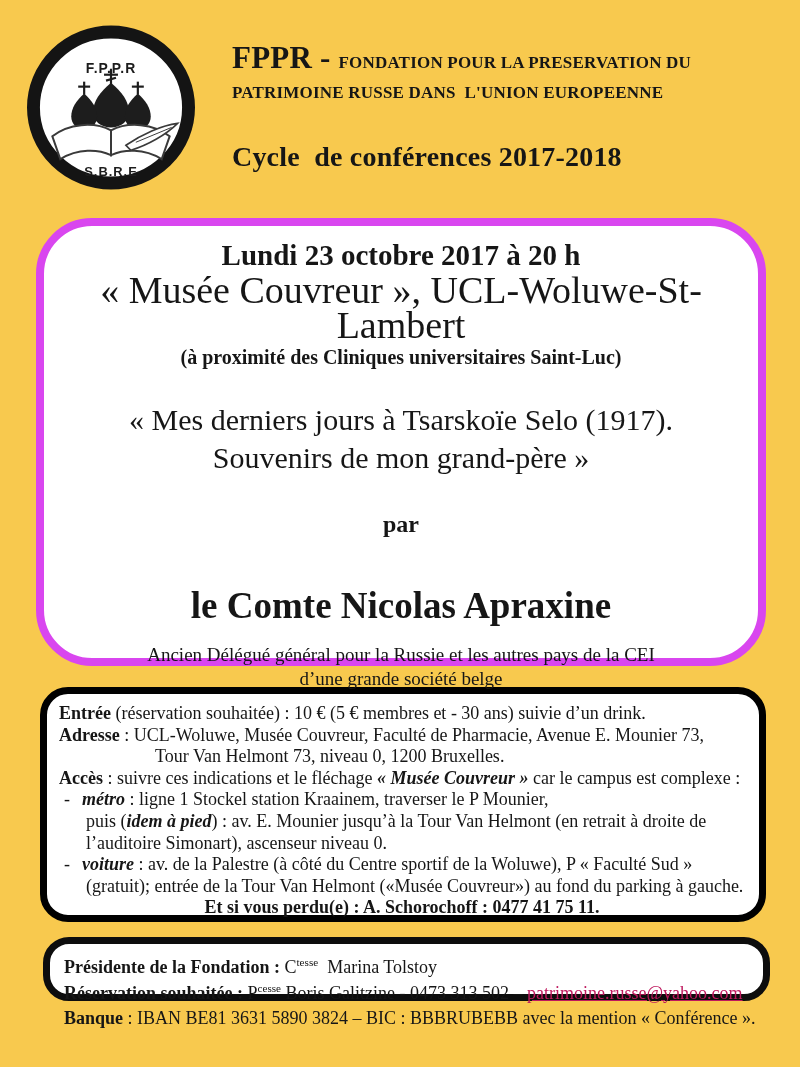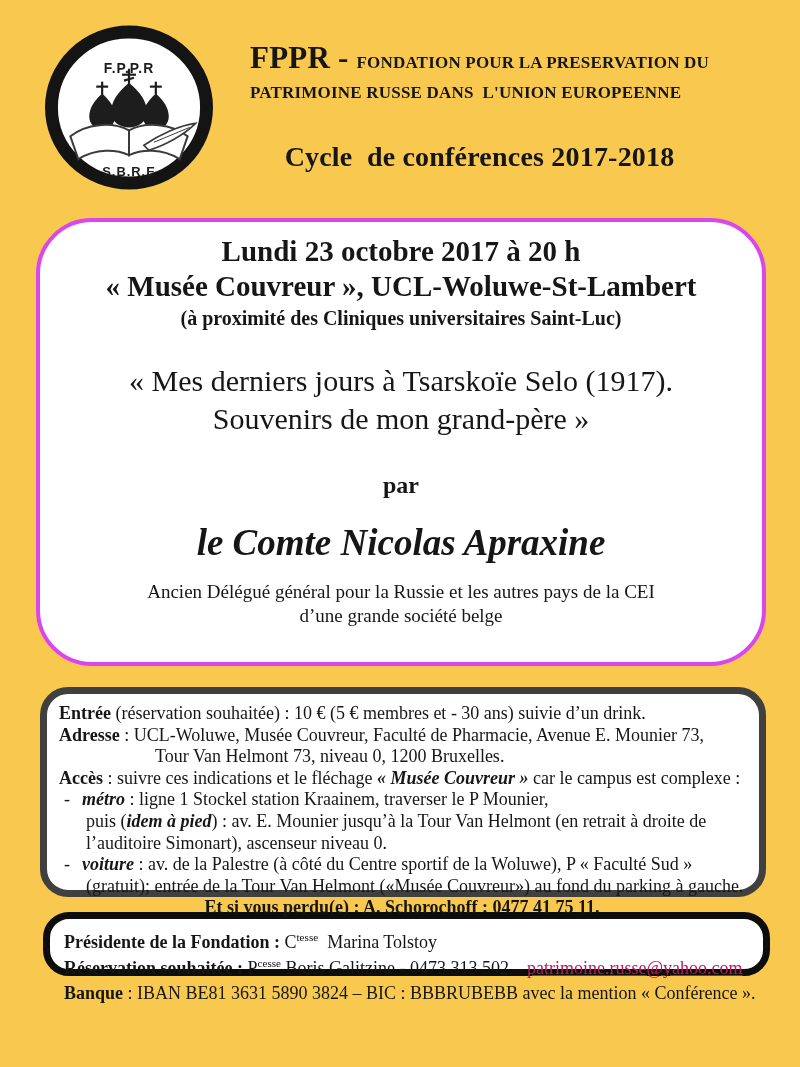--- a/index.html
+++ b/index.html
@@ -6,52 +6,52 @@
   html,body { width:800px; height:1067px; }
   body {
     background:#F8C94E;
     font-family:"Liberation Serif", serif;
     color:#161616;
     overflow:hidden;
   }
   .page { width:800px; height:1067px; position:relative; }
 
   
-  .header { display:flex; padding:25px 0 0 44px; }
+  .header { display:flex; padding:25px 0 0 26px; }
   .logo { width:170px; height:165px; flex:0 0 auto; }
   .org { margin-left:36px; padding-top:18px; }
   .org-line { white-space:pre; font-weight:bold; line-height:30px; letter-spacing:.2px; }
   .org-abbrev { font-size:31px; }
   .org-caps { font-size:17px; }
-  .series { white-space:pre; font-weight:bold; font-size:28px; margin-top:33px; letter-spacing:.2px;text-align:center; }
+  .series { white-space:pre; font-weight:bold; font-size:28px; margin-top:33px; letter-spacing:.2px; }
 
   
-  .box { background:#ffffff; border:4px solid #d946ef; }
+  .box { background:#ffffff; border:8px solid #d946ef; }
   .main-box {
     width:730px; height:448px; margin-left:36px; margin-top:28px;
     border-radius:56px; text-align:center; padding-top:12px;
   }
   .details-box {
-    width:726px; height:210px; margin-left:40px; margin-top:21px;
-    border:7px solid #404040; border-radius:28px;
+    width:726px; height:235px; margin-left:40px; margin-top:21px;
+    border:7px solid #000000; border-radius:28px;
     padding:9px 14px 4px 12px; font-size:18px; line-height:21.6px;
   }
   .footer-box {
     width:727px; height:64px; margin-left:43px; margin-top:15px;
     border:7px solid #0d0d0d; border-radius:26px;
     padding:11px 12px 0 14px; font-size:18px; line-height:25.5px;
   }
 
   
   .ev-date   { font-weight:bold; font-size:29px; line-height:35px; }
-  .ev-venue  { font-weight:bold; font-size:29px; line-height:35px; }
+  .ev-venue  { font-weight:normal; font-size:38px; line-height:35px; }
   .ev-prox   { font-weight:bold; font-size:20px; line-height:28px; }
   .ev-title  { font-size:30px; line-height:38px; margin-top:30px; }
   .ev-par    { font-weight:bold; font-size:24px; margin-top:34px; }
-  .ev-speaker{ font-weight:bold; font-size:37px; margin-top:22px;font-style:italic; }
+  .ev-speaker{ font-weight:bold; font-size:37px; margin-top:46px; }
   .ev-desc   { font-size:19px; line-height:24px; margin-top:16px; }
 
   
   .b  { font-weight:bold; }
   .bi { font-weight:bold; font-style:italic; }
   .u  { }
   .dline { white-space:pre; }
   .dash { display:inline-block; width:23px; padding-left:5px; }
   .ind   { padding-left:27px; }
   .ind-addr { padding-left:96px; }

